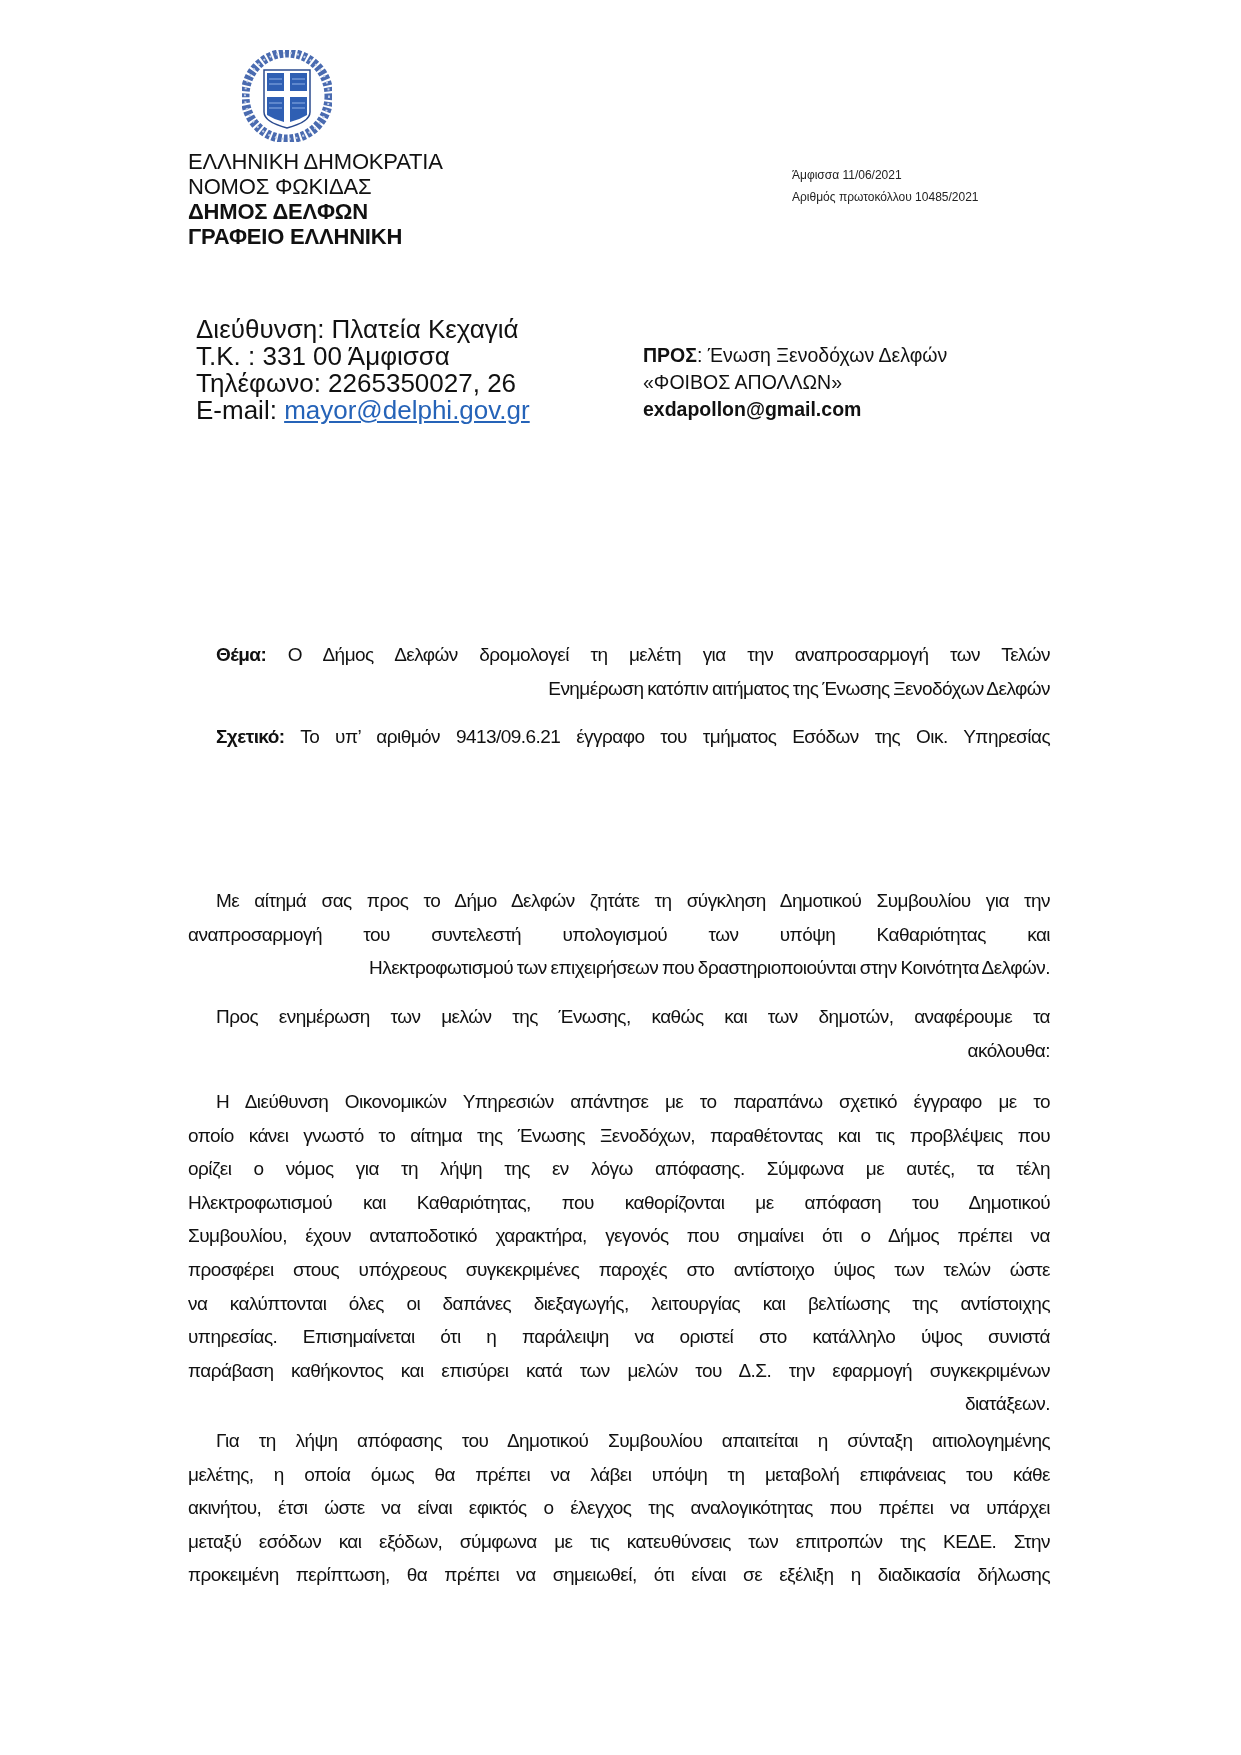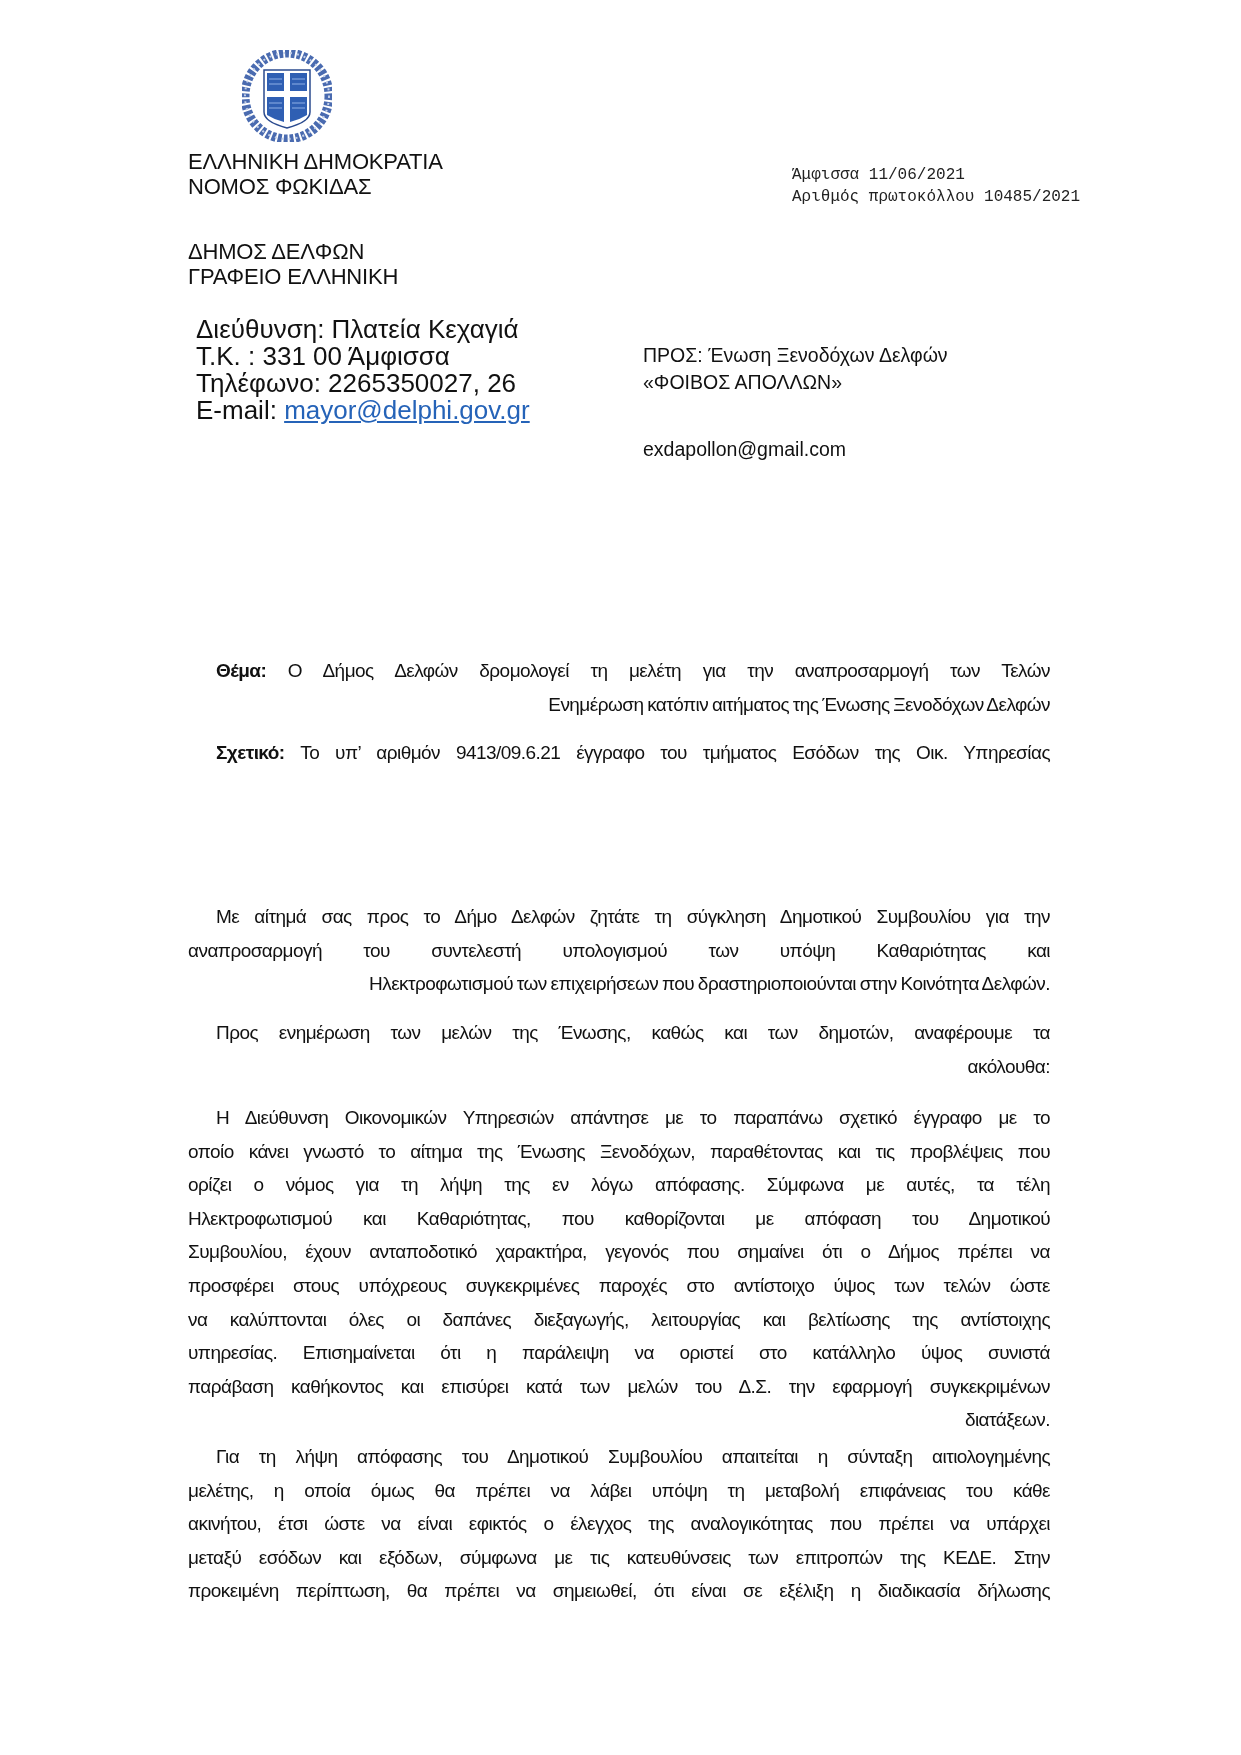--- a/index.html
+++ b/index.html
@@ -3,33 +3,33 @@
   <meta charset="utf-8">
   <style>
     html, body { margin: 0; padding: 0; background: #ffffff; }
     body {
       width: 1241px; height: 1755px; position: relative; overflow: hidden;
       font-family: "Liberation Sans", sans-serif; color: #111111;
     }
     .abs { position: absolute; }
     .logo { left: 242px; top: 50px; width: 90px; height: 92px; }
     .hdr-line { left: 188px; font-size: 22px; line-height: 24.5px; letter-spacing: -0.2px; white-space: nowrap; }
-    .bold { font-weight: normal; margin-top: 40px; }
-    .dateblock { left: 792px; top: 164px; font-family: Liberation Mono, monospace; font-size: 16px; line-height: 22px; white-space: nowrap; color: #222; }
+    .bold { font-weight: bold; }
+    .dateblock { left: 792px; top: 164px; font-family: Liberation Sans, sans-serif; font-size: 12px; line-height: 22px; white-space: nowrap; color: #222; }
     .addr { left: 196px; top: 316px; font-size: 26px; line-height: 27px; white-space: nowrap; }
     .addr a { color: #2563b8; text-decoration: underline; }
     .to { left: 643px; top: 342px; font-size: 19.5px; line-height: 27px; white-space: nowrap; }
     .body-text {
       left: 188px; width: 862px; font-size: 19px; line-height: 33.6px;
       font-family: "Liberation Sans Narrow", "Liberation Sans", sans-serif;
       transform-origin: left top; letter-spacing: -0.55px; word-spacing: -1px;
     }
     .line { display: block; white-space: nowrap; text-align: right; }
     .line.just { text-align: justify; text-align-last: justify; white-space: normal; }
-    .indent { padding-left: 28px; margin-top: 16px; }
+    .indent { padding-left: 28px; }
   </style>
 </head>
 <body>
 
 <div class="abs logo">
   <svg width="90" height="92" viewBox="0 0 90 92">
     <defs>
       <radialGradient id="wg" cx="50%" cy="50%" r="50%">
         <stop offset="70%" stop-color="#9fb4d8"></stop>
         <stop offset="100%" stop-color="#3b5fa6"></stop>

